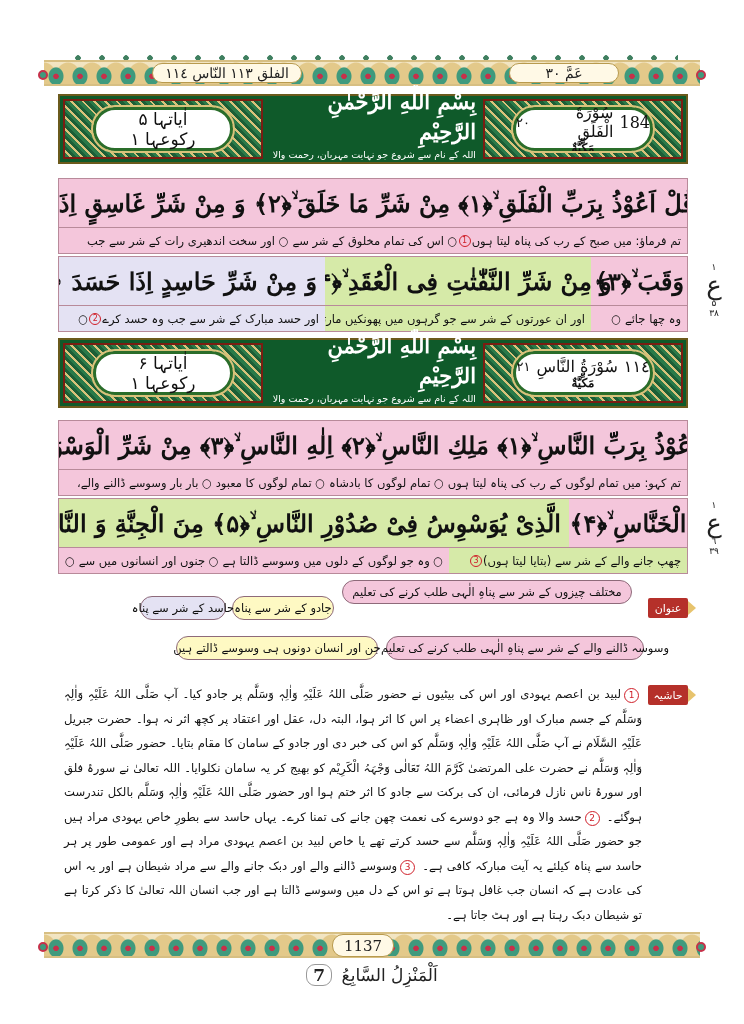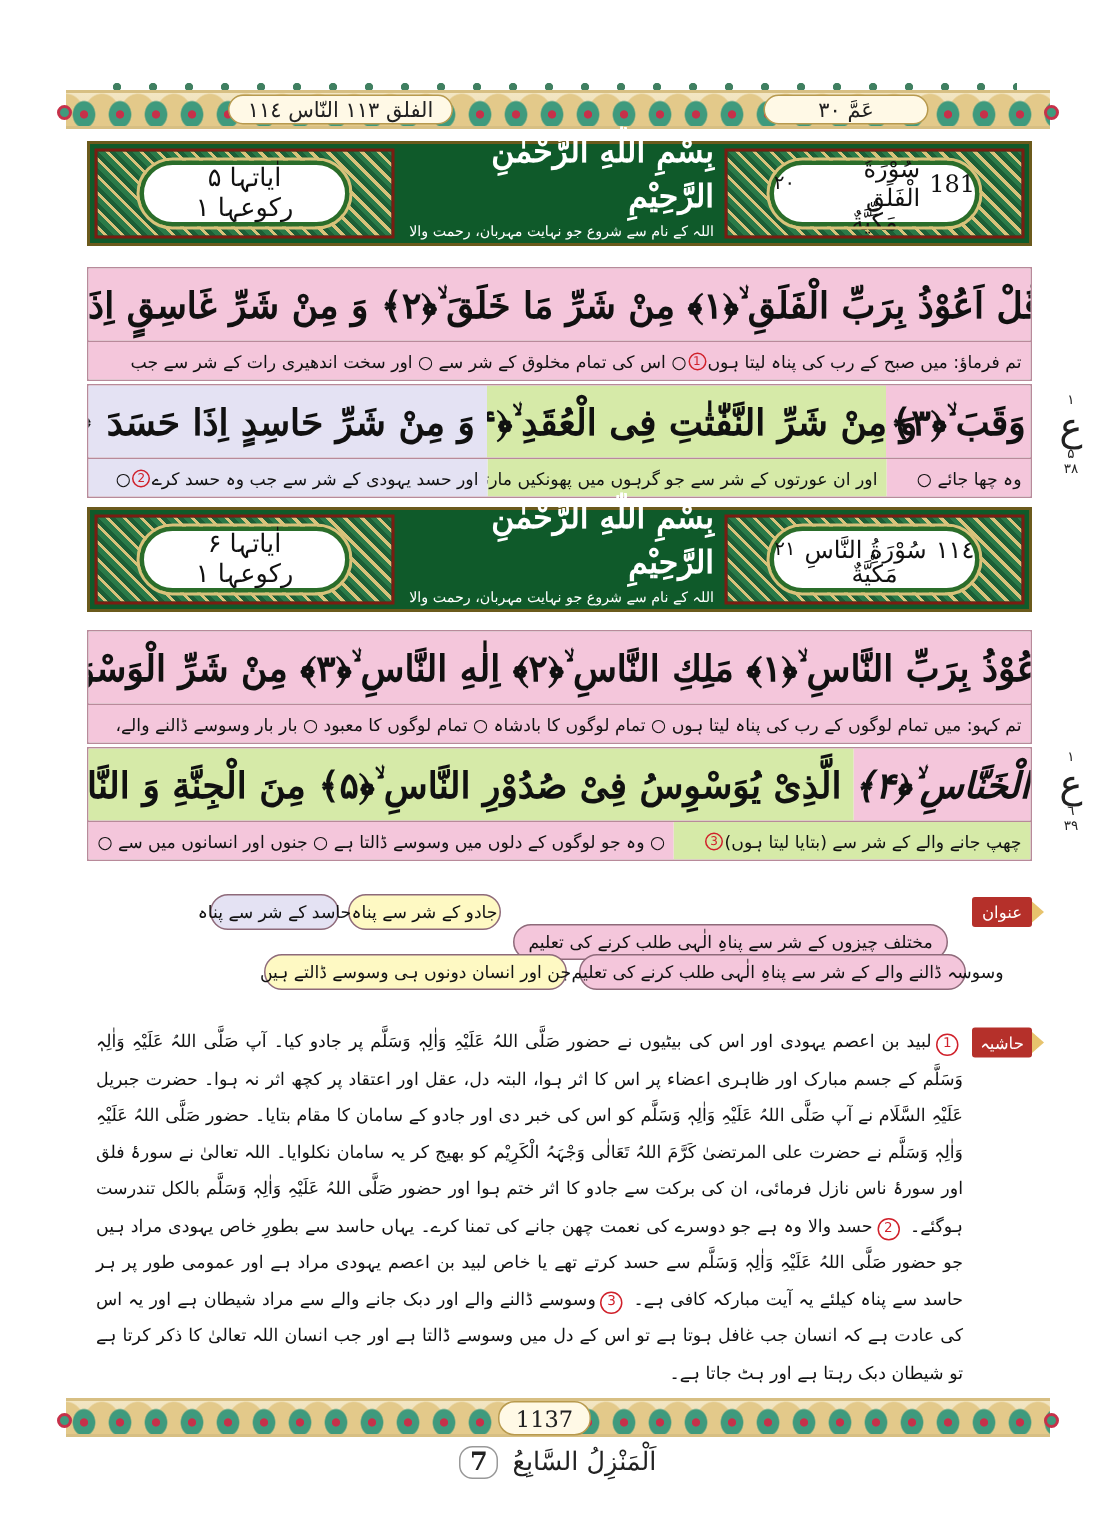--- a/index.html
+++ b/index.html
@@ -52,21 +52,21 @@
     background: #fff; border: 3px solid #2a6d2a; outline: 2px solid #d8c27a;
     border-radius: 22px;
     display: flex; flex-direction: column; align-items: center; justify-content: center;
     font-family: "DejaVu Serif", serif; color: #111;
   }
   .ayat-line { font-size: 17px; line-height: 20px; }
   .surah-name-row { display: flex; align-items: center; gap: 6px; direction: rtl; }
   .surah-num { font-size: 16px; }
   .surah-name { font-size: 16px; }
   .surah-ayat { font-size: 13px; }
-  .surah-type { font-size: 16px; line-height: 14px; }
+  .surah-type { font-size: 12px; line-height: 14px; font-weight: bold; }
   .bismillah-box {
     position: absolute; left: 210px; right: 210px; top: 0; bottom: 0;
     display: flex; flex-direction: column; align-items: flex-start; justify-content: center;
     color: #fff;
   }
   .bismillah { font-family: "DejaVu Serif", serif; font-size: 21px; font-weight: bold; line-height: 30px; }
   .bismillah-tr { font-family: "DejaVu Sans", sans-serif; font-size: 9.5px; margin-top: 2px; }
 
   
   .verse-row {
@@ -141,21 +141,21 @@
   <span class="orn-cap l"></span>
   <span class="orn-cap r"></span>
   <div class="orn-plate plate-surah rtl">الفلق ١١٣ النّاس ١١٤</div>
   <div class="orn-plate plate-juz rtl">عَمَّ ٣٠</div>
 </div>
 
 <div class="surah-head" style="top:94px;">
   <div class="frame right">
     <div class="frame-inner">
       <div class="surah-name-row">
-        <span class="surah-num">181</span>
+        <span class="surah-num">184</span>
         <span class="surah-name">سُوْرَةُ الْفَلَقِ</span>
         <span class="surah-ayat">٢٠</span>
       </div>
       <div class="surah-type">مَكِّيَّةٌ</div>
     </div>
   </div>
   <div class="bismillah-box">
     <div class="bismillah rtl">بِسْمِ اللّٰهِ الرَّحْمٰنِ الرَّحِيْمِ</div>
     <div class="bismillah-tr rtl">اللہ کے نام سے شروع جو نہایت مہربان، رحمت والا ہے۔</div>
   </div>
@@ -180,21 +180,21 @@
 
 <div class="verse-row" style="top:256px;">
   <div class="seg pink" style="width:96px;">وَقَبَ ۙ﴿۳﴾</div>
   <div class="seg green" style="width:266px;">وَ مِنْ شَرِّ النَّفّٰثٰتِ فِی الْعُقَدِ ۙ﴿۴﴾</div>
   <div class="seg lav" style="flex:1;">وَ مِنْ شَرِّ حَاسِدٍ اِذَا حَسَدَ ﴿۵﴾ ع</div>
 </div>
 <div class="trans-row" style="top:306px;">
   <div class="tseg pink" style="width:96px;">وہ چھا جائے ○</div>
   <div class="tseg green" style="width:266px;">اور ان عورتوں کے شر سے جو گرہوں میں پھونکیں مارتی ہیں ○</div>
   <div class="tseg lav" style="flex:1;">
-    <span>اور حسد یہودی کے شر سے جب وہ حسد کرے</span>
+    <span>اور حسد مبارک کے شر سے جب وہ حسد کرے</span>
     <span class="fn">2</span>
     <span>○</span>
   </div>
 </div>
 
 <div class="ruku" style="top:262px;">
   <span class="n">١</span>
   <span class="g">ع</span>
   <span class="n">۵</span>
   <span class="n">٣٨</span>
@@ -224,40 +224,40 @@
 </div>
 
 <div class="verse-row" style="top:420px;">
   <div class="seg pink" style="width:100%;">قُلْ اَعُوْذُ بِرَبِّ النَّاسِ ۙ﴿۱﴾ مَلِكِ النَّاسِ ۙ﴿۲﴾ اِلٰهِ النَّاسِ ۙ﴿۳﴾ مِنْ شَرِّ الْوَسْوَاسِ ۙ</div>
 </div>
 <div class="trans-row" style="top:470px;">
   <div class="tseg pink" style="width:100%;">تم کہو: میں تمام لوگوں کے رب کی پناہ لیتا ہوں ○ تمام لوگوں کا بادشاہ ○ تمام لوگوں کا معبود ○ بار بار وسوسے ڈالنے والے،</div>
 </div>
 
 <div class="verse-row" style="top:498px;">
-  <div class="seg pink" style="width:118px;font-style:italic;">الْخَنَّاسِ ۙ﴿۴﴾</div>
+  <div class="seg pink" style="width:118px;">الْخَنَّاسِ ۙ﴿۴﴾</div>
   <div class="seg green" style="flex:1;">الَّذِیْ یُوَسْوِسُ فِیْ صُدُوْرِ النَّاسِ ۙ﴿۵﴾ مِنَ الْجِنَّةِ وَ النَّاسِ ﴿۶﴾ ع</div>
 </div>
 <div class="trans-row" style="top:548px;">
   <div class="tseg green" style="width:268px;">
     <span>چھپ جانے والے کے شر سے (بتایا لیتا ہوں)</span>
     <span class="fn">3</span>
   </div>
   <div class="tseg pink" style="flex:1;">○ وہ جو لوگوں کے دلوں میں وسوسے ڈالتا ہے ○ جنوں اور انسانوں میں سے ○</div>
 </div>
 
 <div class="ruku" style="top:500px;">
   <span class="n">١</span>
   <span class="g">ع</span>
   <span class="n">٦</span>
   <span class="n">٣٩</span>
 </div>
 
 <div class="topic-label">عنوان</div>
-<div class="pill pink" style="left:342px; top:616px; width:290px;">مختلف چیزوں کے شر سے پناہِ الٰہی طلب کرنے کی تعلیم</div>
+<div class="pill pink" style="left:342px; top:580px; width:290px;">مختلف چیزوں کے شر سے پناہِ الٰہی طلب کرنے کی تعلیم</div>
 <div class="pill green" style="left:232px; top:596px; width:102px;">جادو کے شر سے پناہ</div>
 <div class="pill lav" style="left:140px; top:596px; width:86px;">حاسد کے شر سے پناہ</div>
 <div class="pill pink" style="left:386px; top:636px; width:258px;padding-left:32px;">وسوسہ ڈالنے والے کے شر سے پناہِ الٰہی طلب کرنے کی تعلیم</div>
 <div class="pill green" style="left:176px; top:636px; width:202px;">جن اور انسان دونوں ہی وسوسے ڈالتے ہیں</div>
 
 <div class="footnote-label">حاشیہ</div>
 <div class="notes">
   <span class="num">1</span><span>لبید بن اعصم یہودی اور اس کی بیٹیوں نے حضور صَلَّی اللہُ عَلَیْہِ وَاٰلِہٖ وَسَلَّم پر جادو کیا۔ آپ صَلَّی اللہُ عَلَیْہِ وَاٰلِہٖ وَسَلَّم کے جسم مبارک اور ظاہری اعضاء پر اس کا اثر ہوا، البتہ دل، عقل اور اعتقاد پر کچھ اثر نہ ہوا۔ حضرت جبریل عَلَیْہِ السَّلَام نے آپ صَلَّی اللہُ عَلَیْہِ وَاٰلِہٖ وَسَلَّم کو اس کی خبر دی اور جادو کے سامان کا مقام بتایا۔ حضور صَلَّی اللہُ عَلَیْہِ وَاٰلِہٖ وَسَلَّم نے حضرت علی المرتضیٰ کَرَّمَ اللہُ تَعَالٰی وَجْہَہُ الْکَرِیْم کو بھیج کر یہ سامان نکلوایا۔ اللہ تعالیٰ نے سورۂ فلق اور سورۂ ناس نازل فرمائی، ان کی برکت سے جادو کا اثر ختم ہوا اور حضور صَلَّی اللہُ عَلَیْہِ وَاٰلِہٖ وَسَلَّم بالکل تندرست ہوگئے۔</span>
   <span class="num">2</span><span>حسد والا وہ ہے جو دوسرے کی نعمت چھن جانے کی تمنا کرے۔ یہاں حاسد سے بطورِ خاص یہودی مراد ہیں جو حضور صَلَّی اللہُ عَلَیْہِ وَاٰلِہٖ وَسَلَّم سے حسد کرتے تھے یا خاص لبید بن اعصم یہودی مراد ہے اور عمومی طور پر ہر حاسد سے پناہ کیلئے یہ آیت مبارکہ کافی ہے۔</span>
   <span class="num">3</span><span>وسوسے ڈالنے والے اور دبک جانے والے سے مراد شیطان ہے اور یہ اس کی عادت ہے کہ انسان جب غافل ہوتا ہے تو اس کے دل میں وسوسے ڈالتا ہے اور جب انسان اللہ تعالیٰ کا ذکر کرتا ہے تو شیطان دبک رہتا ہے اور ہٹ جاتا ہے۔</span>

